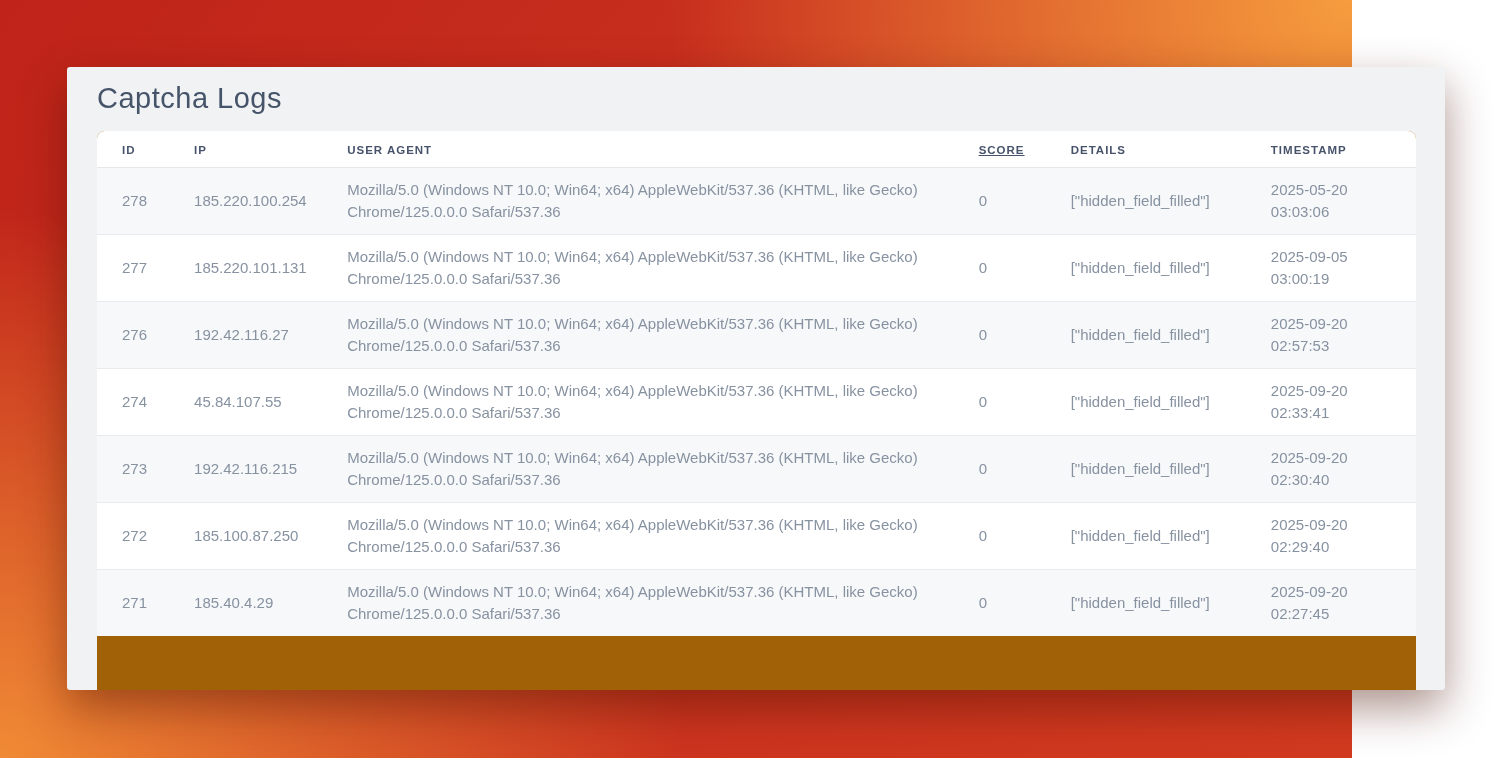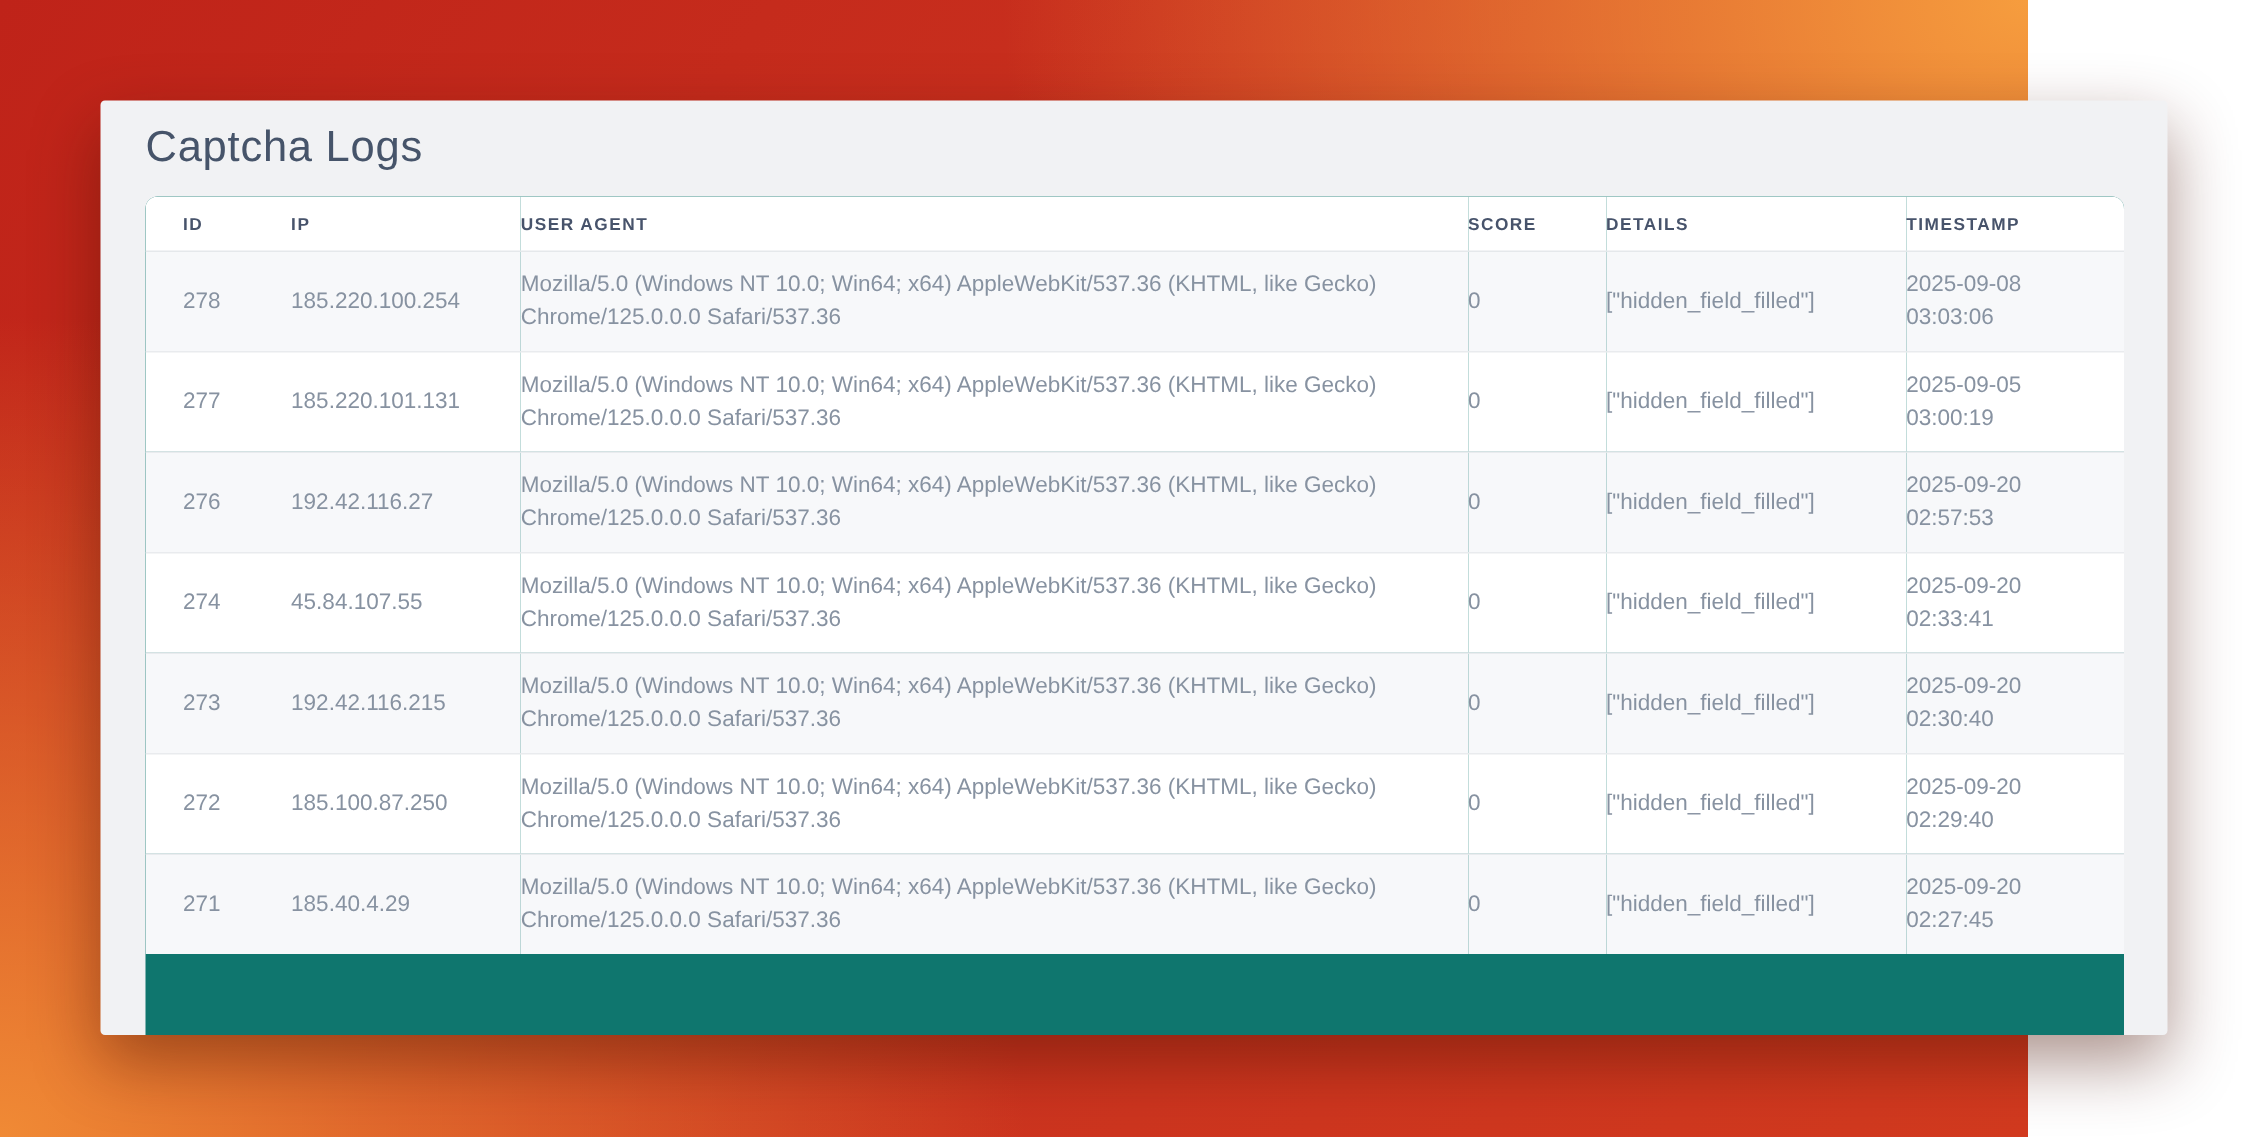--- a/index.html
+++ b/index.html
@@ -30,21 +30,21 @@
     padding: 16px 30px 0 30px;
     font-size: 29px;
     line-height: 31px;
     font-weight: 500;
     letter-spacing: 0.5px;
     color: #46546a;
   }
   .table-wrap {
     margin: 17px 29px 0 30px;
     height: 560px;
-    background: #0f766e;
+    background: #a16207;
     border-radius: 8px 8px 0 0;
     overflow: hidden;
   }
   table {
     width: 100%;
     border-collapse: separate;
     border-spacing: 0;
     table-layout: fixed;
   }
   th {
@@ -62,21 +62,21 @@
     font-size: 15px;
     line-height: 22px;
     color: #8792a1;
     padding: 11px 20px 11px 0;
     vertical-align: middle;
   }
   th.col-id, td.col-id { padding-left: 25px; }
   th.col-id { width: 97px; }
   th.col-ip { width: 153px; }
   th.col-ua { width: 631px; margin-top: 15px; }
-  th.col-score { width: 92px; }
+  th.col-score { width: 92px; text-decoration: underline; }
   th.col-details { width: 200px; margin-left: 46px; }
   th.col-ts { width: 145px; }
   td.col-ua { padding-right: 38px; }
   tbody tr:nth-child(odd) td { background: #f7f8fa; }
   tbody tr:nth-child(even) td { background: #ffffff; }
   tbody tr + tr td { border-top: 1px solid #e9ebee; }
 </style>
 </head>
 <body>
 
@@ -95,21 +95,21 @@
               <th class="col-ts">TIMESTAMP</th>
             </tr>
         </thead>
         <tbody id="table-body">
             <tr>
     <td class="col-id">278</td>
     <td class="col-ip">185.220.100.254</td>
     <td class="col-ua">Mozilla/5.0 (Windows NT 10.0; Win64; x64) AppleWebKit/537.36 (KHTML, like Gecko) Chrome/125.0.0.0 Safari/537.36</td>
     <td class="col-score">0</td>
     <td class="col-details">["hidden_field_filled"]</td>
-    <td class="col-ts">2025-09-08 03:03:06</td>
+    <td class="col-ts">2025-05-20 03:03:06</td>
   </tr>
             <tr>
     <td class="col-id">277</td>
     <td class="col-ip">185.220.101.131</td>
     <td class="col-ua">Mozilla/5.0 (Windows NT 10.0; Win64; x64) AppleWebKit/537.36 (KHTML, like Gecko) Chrome/125.0.0.0 Safari/537.36</td>
     <td class="col-score">0</td>
     <td class="col-details">["hidden_field_filled"]</td>
     <td class="col-ts">2025-09-05 03:00:19</td>
   </tr>
             <tr>

